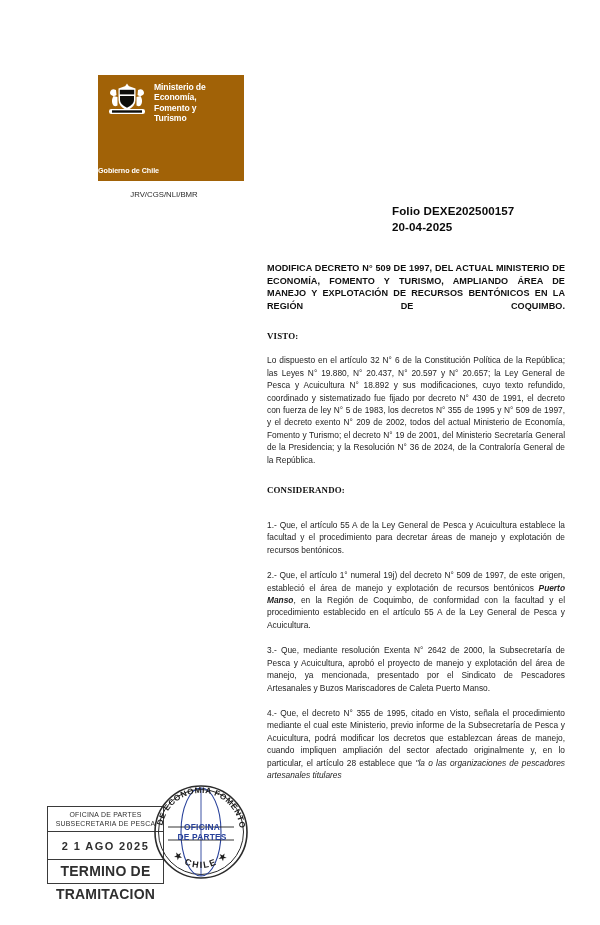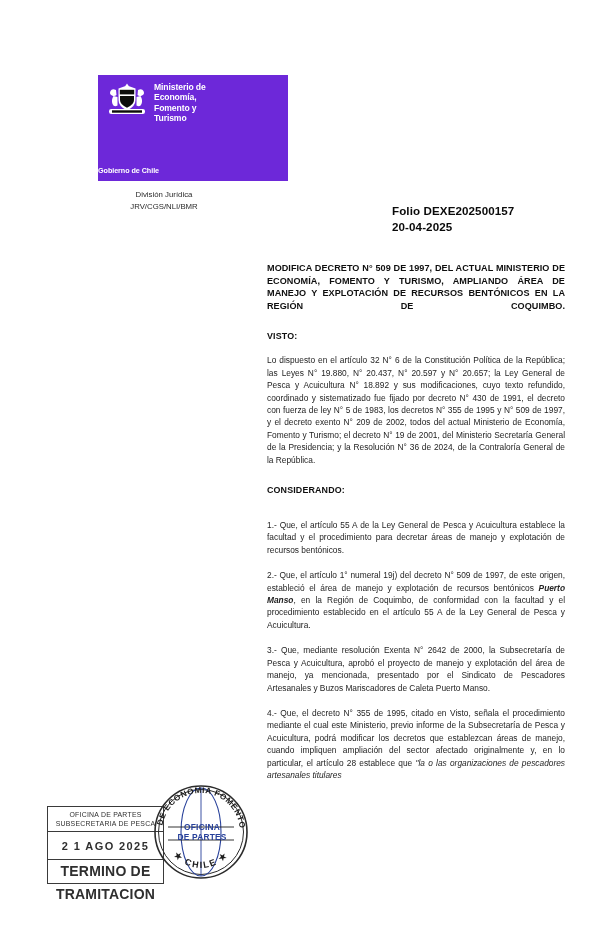--- a/index.html
+++ b/index.html
@@ -23,23 +23,22 @@
     background: #ffffff;
   }
 
   
   .logo-box {
     position: absolute;
     left: 98px;
     top: 75px;
     width: 146px;
     height: 106px;
-    background: #6d28d9;
+    background: #a16207;
     overflow: hidden;
-    padding-left: 44px;
   }
   .logo-crest {
     position: absolute;
     left: 9px;
     top: 8px;
     width: 40px;
     height: 34px;
   }
   .logo-ministry {
     position: absolute;
@@ -104,20 +103,21 @@
     letter-spacing: 0.05px;
     color: #0f0f0f;
   }
 
   .section-label {
     font-size: 8.9px;
     font-weight: bold;
     margin-top: 19px;
     letter-spacing: 0.15px;
     color: #0f0f0f;
+    font-family: Liberation Serif, serif;
   }
 
   .para {
     font-size: 8.35px;
     line-height: 12.4px;
     text-align: justify;
     margin-top: 13px;
     color: #242424;
   }
   .para.tight { margin-top: 11px; }
@@ -209,21 +209,20 @@
         <rect x="12.8" y="6.8" width="14.4" height="4.6"></rect>
         <path d="M13 13 L27 13 L27 17 Q27 21.5 20 24.8 Q13 21.5 13 17 Z"></path>
         <rect x="5" y="27.3" width="30" height="2.4"></rect>
       </g>
     </svg>
     <div class="logo-ministry">Ministerio de Economía, Fomento y Turismo</div>
     <div class="logo-gov">Gobierno de Chile</div>
   </div>
 
   <div class="letterhead-sub">
-    <div>División Jurídica</div>
     <div>JRV/CGS/NLI/BMR</div>
   </div>
 
   <div class="folio">
     <div>Folio DEXE202500157</div>
     <div>20-04-2025</div>
   </div>
 
   <div class="doc-body">
 

